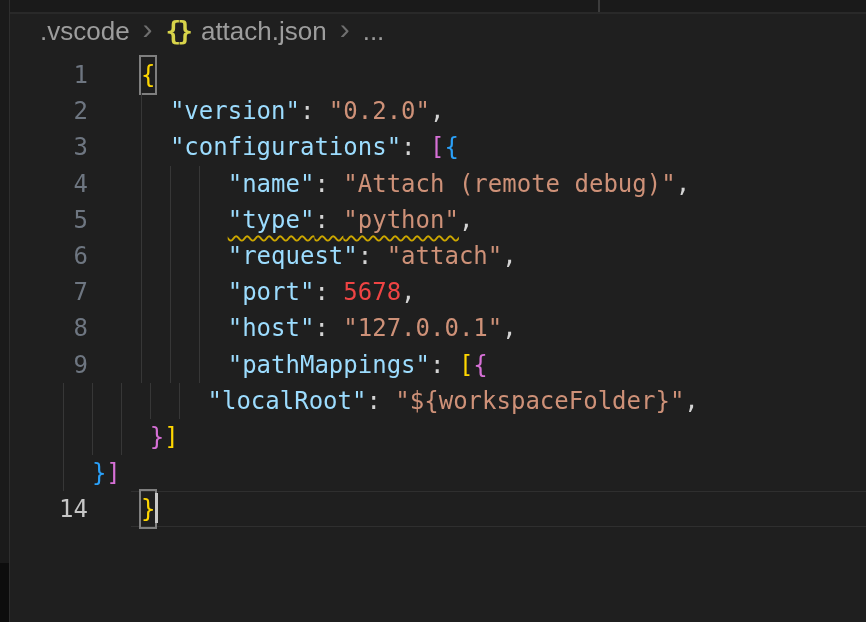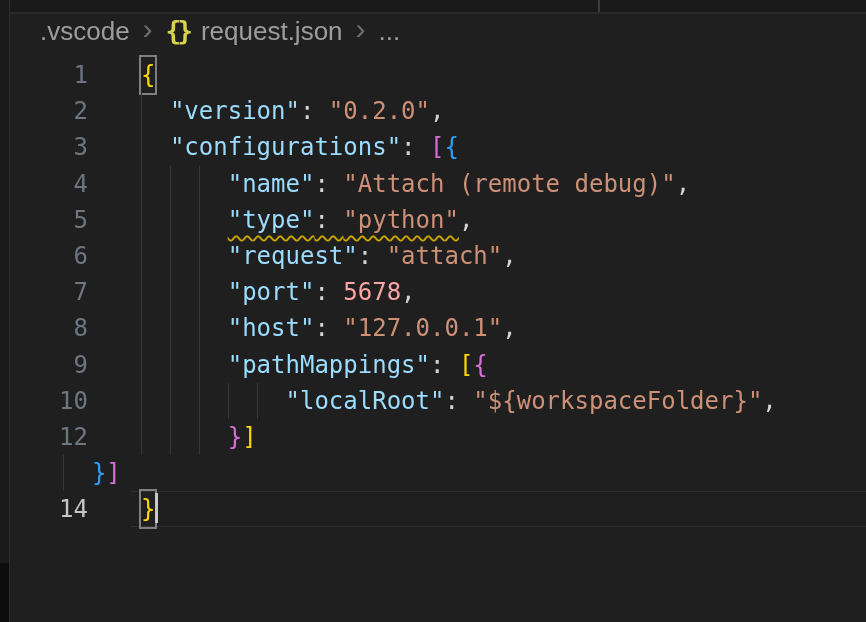--- a/index.html
+++ b/index.html
@@ -27,21 +27,21 @@
   .json-icon{color:#d8d44a;font-family:"DejaVu Sans Mono",monospace;
     font-size:26px;font-weight:bold;letter-spacing:-4px;margin-right:12px;}
   
   #editor{position:absolute;left:10px;top:57px;width:856px;}
   .line{display:flex;height:36.2px;line-height:36.2px;font-size:24px;position:relative;}
   .ln{width:78px;flex:none;text-align:right;color:#6e7681;user-select:none;}
   .line.cur .ln{color:#c6c6c6;}
   .lc{margin-left:53px;white-space:pre;position:relative;flex:1;}
   .g{position:absolute;top:0;bottom:0;width:1px;background:#373737;}
   
-  .k{color:#9cdcfe}.s{color:#ce9178}.n{color:#fca5a5}.p{color:#d4d4d4}
+  .k{color:#9cdcfe}.s{color:#ce9178}.n{color:#ef4444}.p{color:#d4d4d4}
   .b1{color:#ffd700}.b2{color:#d670d6}.b3{color:#2aa0f8}
   .box{outline:2px solid #7f7f7f;outline-offset:0;padding:4px 0;}
   .sq{text-decoration:underline;text-decoration-style:wavy;
     text-decoration-color:#cca700;text-decoration-thickness:2px;text-underline-offset:7px;}
   .cl{position:absolute;left:121px;right:0;top:0;bottom:0;
     border-top:1.5px solid #2f2f2f;border-bottom:1.5px solid #2f2f2f;pointer-events:none;}
   .cursor{display:inline-block;width:3px;height:30px;background:#c8c8c8;
     vertical-align:middle;margin-left:0;transform:translateY(-2px);}
 </style>
 </head>
@@ -51,21 +51,21 @@
 <div class="left-strip-bottom"></div>
 
 <div class="top-bar">
   <div class="tab-divider"></div>
 </div>
 
 <div class="breadcrumbs">
   <span class="crumb">.vscode</span>
   <span class="bc-sep">›</span>
   <span class="json-icon">{}</span>
-  <span class="crumb">request.json</span>
+  <span class="crumb">attach.json</span>
   <span class="bc-sep">›</span>
   <span class="crumb">...</span>
 </div>
 
 <div id="editor">
     <div class="line">
       <span class="ln">1</span>
       <div class="lc"><span class="b1 box">{</span></div>
     </div>
     <div class="line">
@@ -94,25 +94,23 @@
     </div>
     <div class="line">
       <span class="ln">8</span>
       <div class="lc"><div class="g" style="left: 0px;"></div><div class="g" style="left: 28.912px;"></div><div class="g" style="left: 57.824px;"></div>      <span class="k">"host"</span><span class="p">: </span><span class="s">"127.0.0.1"</span><span class="p">,</span></div>
     </div>
     <div class="line">
       <span class="ln">9</span>
       <div class="lc"><div class="g" style="left: 0px;"></div><div class="g" style="left: 28.912px;"></div><div class="g" style="left: 57.824px;"></div>      <span class="k">"pathMappings"</span><span class="p">: </span><span class="b1">[</span><span class="b2">{</span></div>
     </div>
     <div class="line">
-      <span class="ln">10</span>
       <div class="lc"><div class="g" style="left: 0px;"></div><div class="g" style="left: 28.912px;"></div><div class="g" style="left: 57.824px;"></div><div class="g" style="left: 86.736px;"></div><div class="g" style="left: 115.648px;"></div>          <span class="k">"localRoot"</span><span class="p">: </span><span class="s">"${workspaceFolder}"</span><span class="p">,</span></div>
     </div>
     <div class="line">
-      <span class="ln">12</span>
       <div class="lc"><div class="g" style="left: 0px;"></div><div class="g" style="left: 28.912px;"></div><div class="g" style="left: 57.824px;"></div>      <span class="b2">}</span><span class="b1">]</span></div>
     </div>
     <div class="line">
       <div class="lc"><div class="g" style="left: 0px;"></div>  <span class="b3">}</span><span class="b2">]</span></div>
     </div>
     <div class="line cur">
       <div class="cl"></div>
       <span class="ln">14</span>
       <div class="lc"><span class="b1 box">}</span><span class="cursor"></span></div>
     </div>

